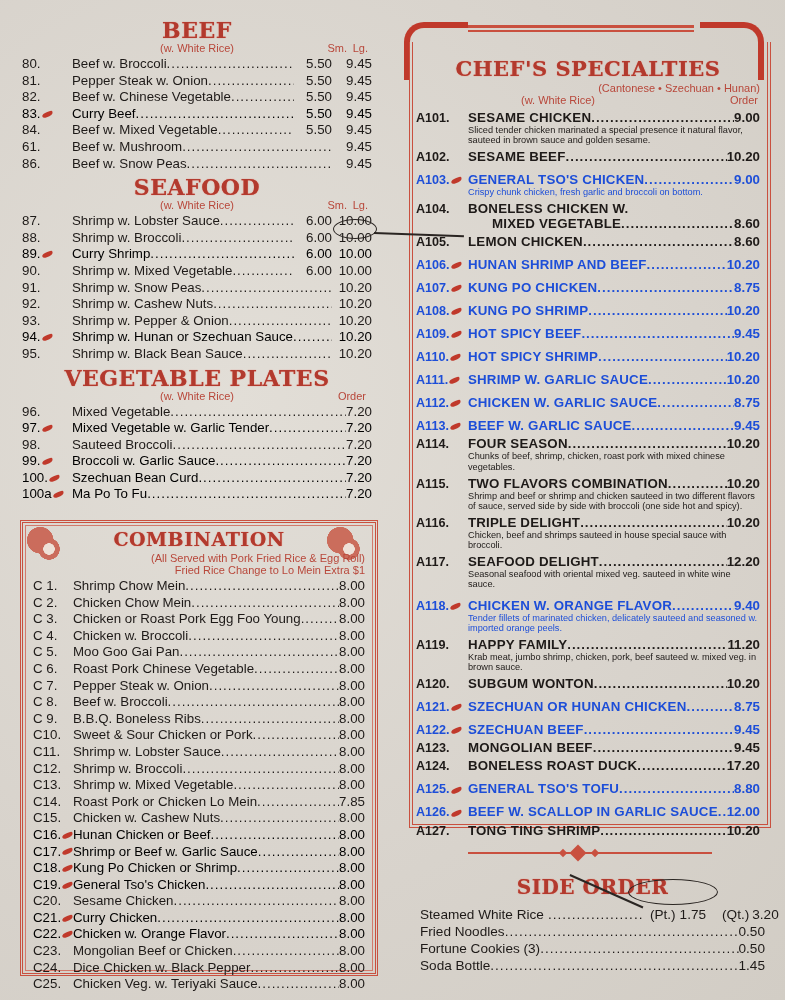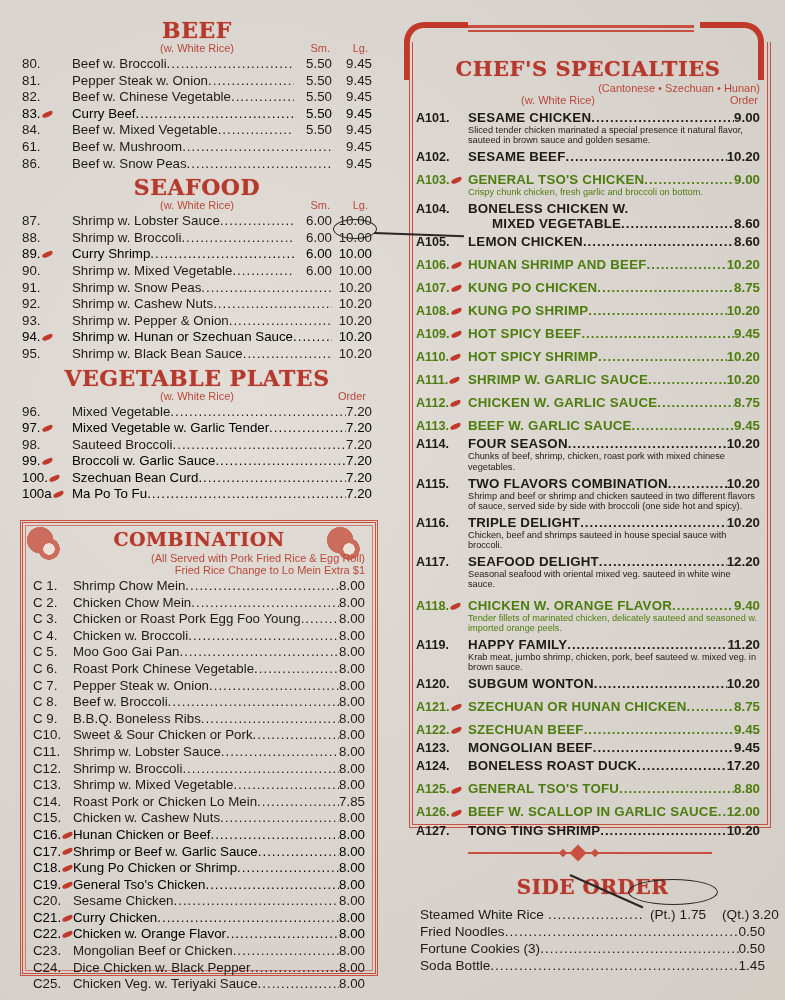--- a/index.html
+++ b/index.html
@@ -15,21 +15,21 @@
   .left { left:22px; top:18px; width:350px; }
 
   .sec-title {
     font-family:"DejaVu Serif", serif; font-weight:bold;
     color:#b23a2e; text-align:center; letter-spacing:0.5px;
     text-shadow:0 0 1px #e0604f;
   }
   .sec-sub { color:#b8473a; font-size:11px; text-align:right; }
   .hdr-row { position:relative; height:14px; font-size:11px; color:#b8473a; }
   .hdr-row .sub { position:absolute; left:0; right:0; text-align:center; }
-  .hdr-row .sm { position:absolute; right:42px;text-align:center; }
+  .hdr-row .sm { position:absolute; right:25px;text-align:center; }
   .hdr-row .lg { position:absolute; right:4px; }
   .hdr-row .ord { position:absolute; right:6px; }
 
   .row { display:flex; align-items:baseline; font-size:13.3px; height:16.6px; line-height:16.6px; white-space:nowrap; }
   .row .num { width:50px; flex:none; position:relative; }
   .row .name { flex:none; }
   .row .dots { flex:1; overflow:hidden; letter-spacing:1px; color:inherit; }
   .row .dots::before { content:"................................................................................................................................"; }
   .row .p1 { flex:none; width:38px; text-align:right; }
   .row .p2 { flex:none; width:40px; text-align:right; }
@@ -72,21 +72,21 @@
     border-radius:20px 0 0 0;
   }
   .corner.r { border-left:none; border-right:6px solid #c0392b; border-radius:0 20px 0 0; }
   .chef-row { display:flex; align-items:baseline; white-space:nowrap; font-weight:bold; font-size:13.3px; }
   .chef-row .num { width:52px; flex:none; font-size:12.6px; }
   .chef-row .name { flex:none; letter-spacing:0.2px; }
   .chef-row .dots { flex:1; overflow:hidden; letter-spacing:1px; }
   .chef-row .dots::before { content:"................................................................................................................................"; }
   .chef-row .p { flex:none; }
   .chef-item { margin-bottom:3.3px; }
-  .chef-item.spicy { color:#4d7c0f;margin-top:8px; }
+  .chef-item.spicy { color:#1d4ed8;margin-top:8px; }
   .chef-desc { font-size:9.2px; line-height:10.4px; padding-left:52px; font-weight:normal; }
   .indent { padding-left:24px; }
 
   
   .divider { position:absolute; left:468px; top:850px; width:244px; height:6px; }
   .divider .line { position:absolute; top:2px; left:0; right:0; height:2px; background:#c9503f; }
   .divider .diamond { position:absolute; left:104px; top:-3px; width:12px; height:12px; background:#c9503f; transform:rotate(45deg); }
   .divider .diamond.s { left:92px; width:6px; height:6px; top:0; }
   .divider .diamond.s2 { left:124px; width:6px; height:6px; top:0; }
   .side { position:absolute; left:420px; top:872px; width:345px; }

